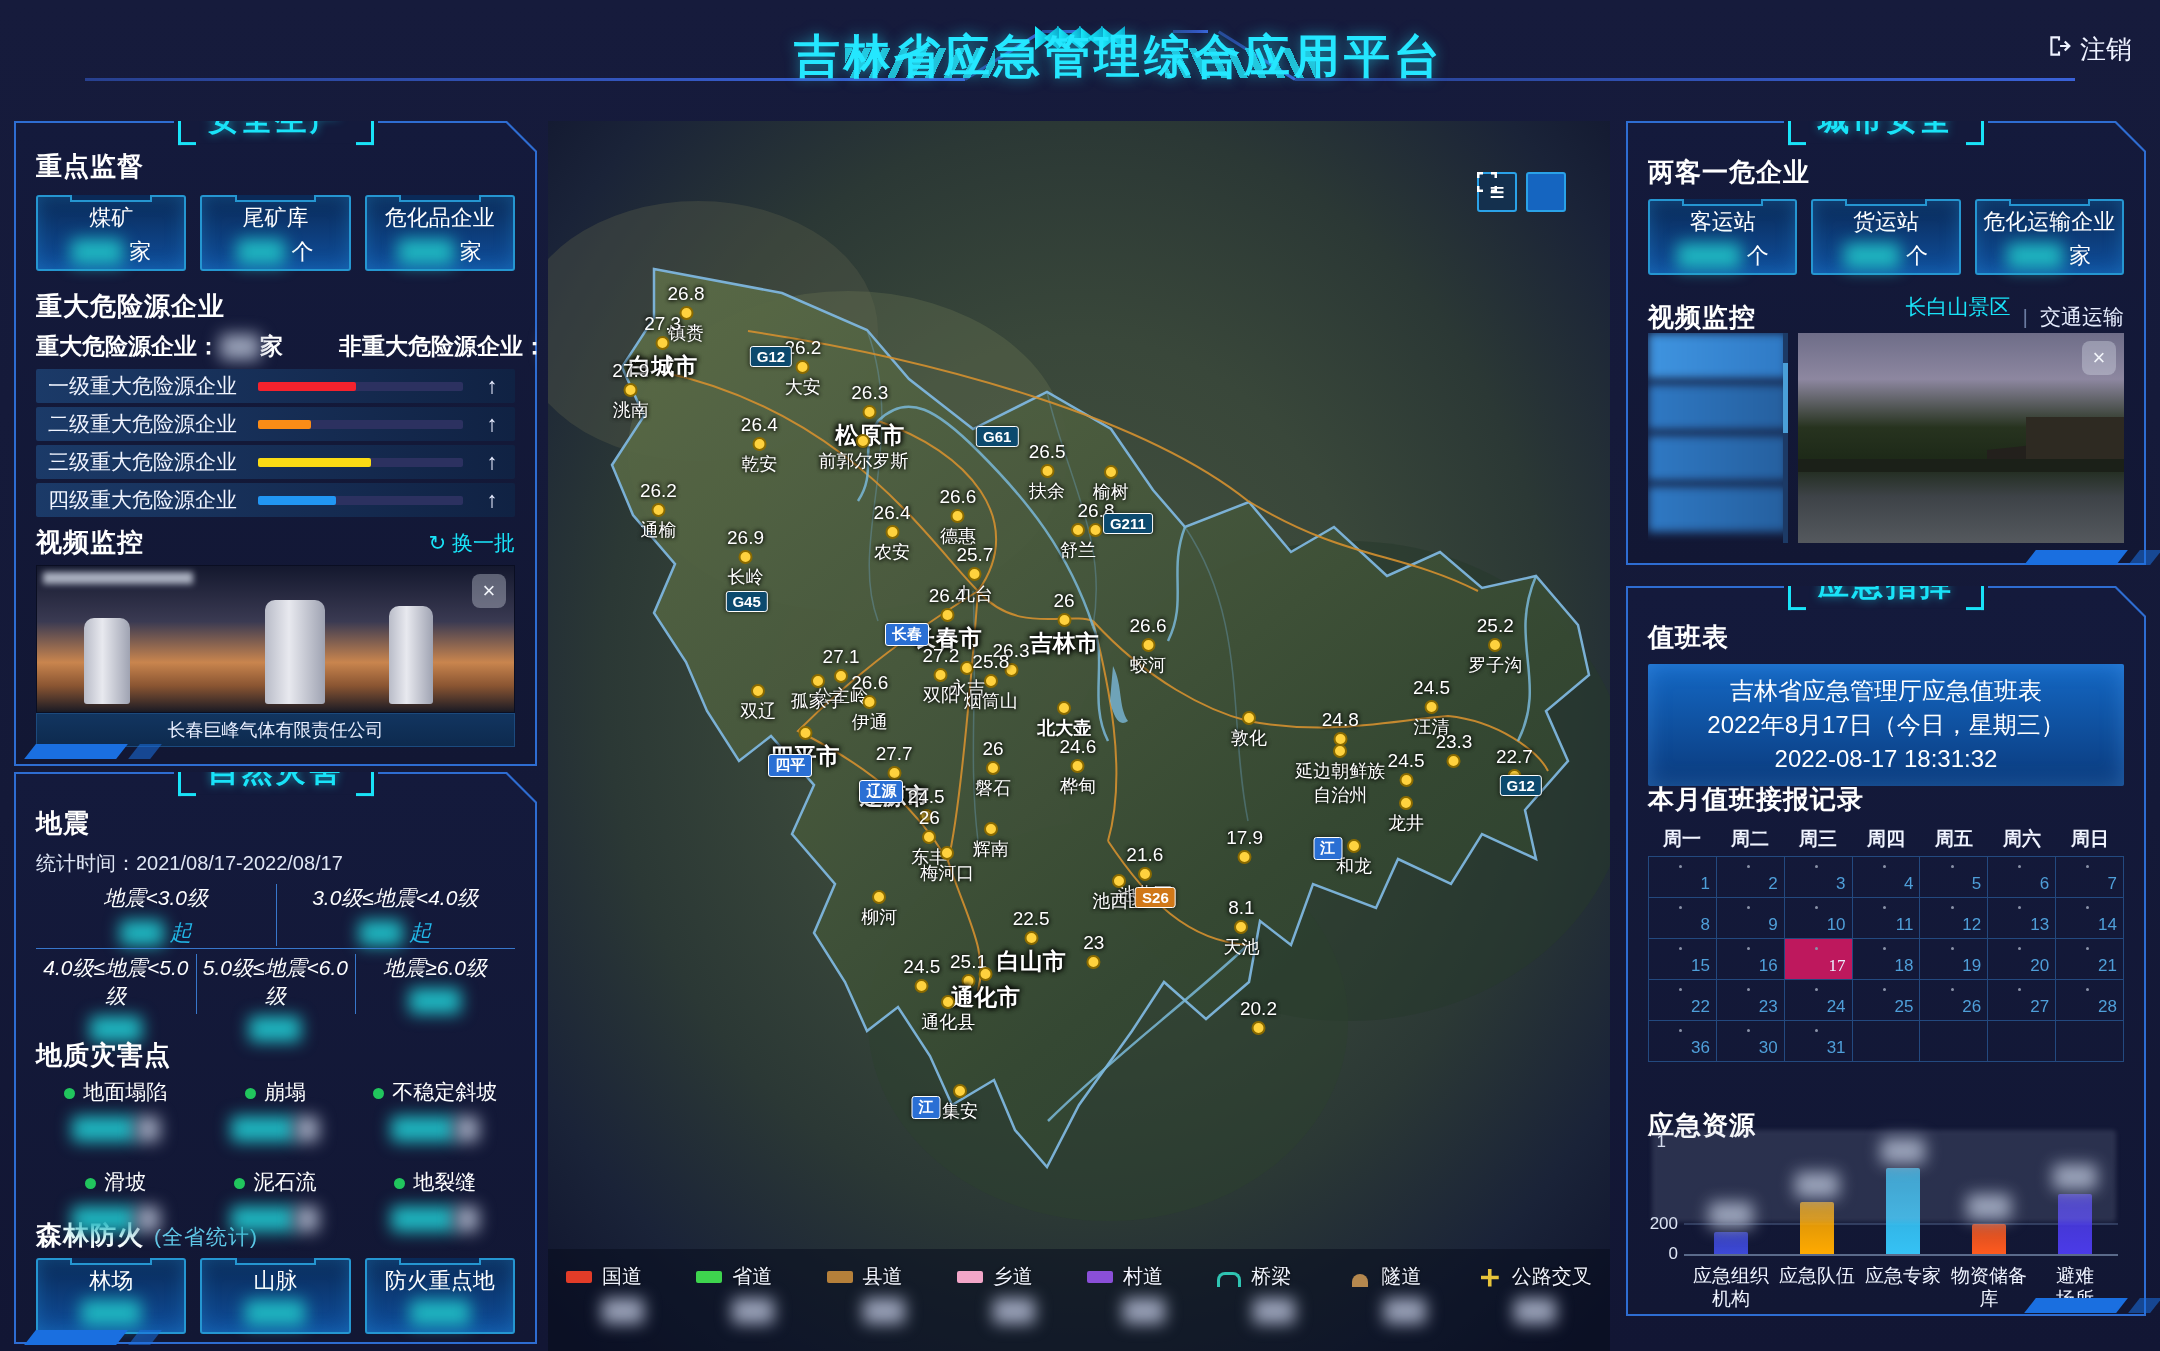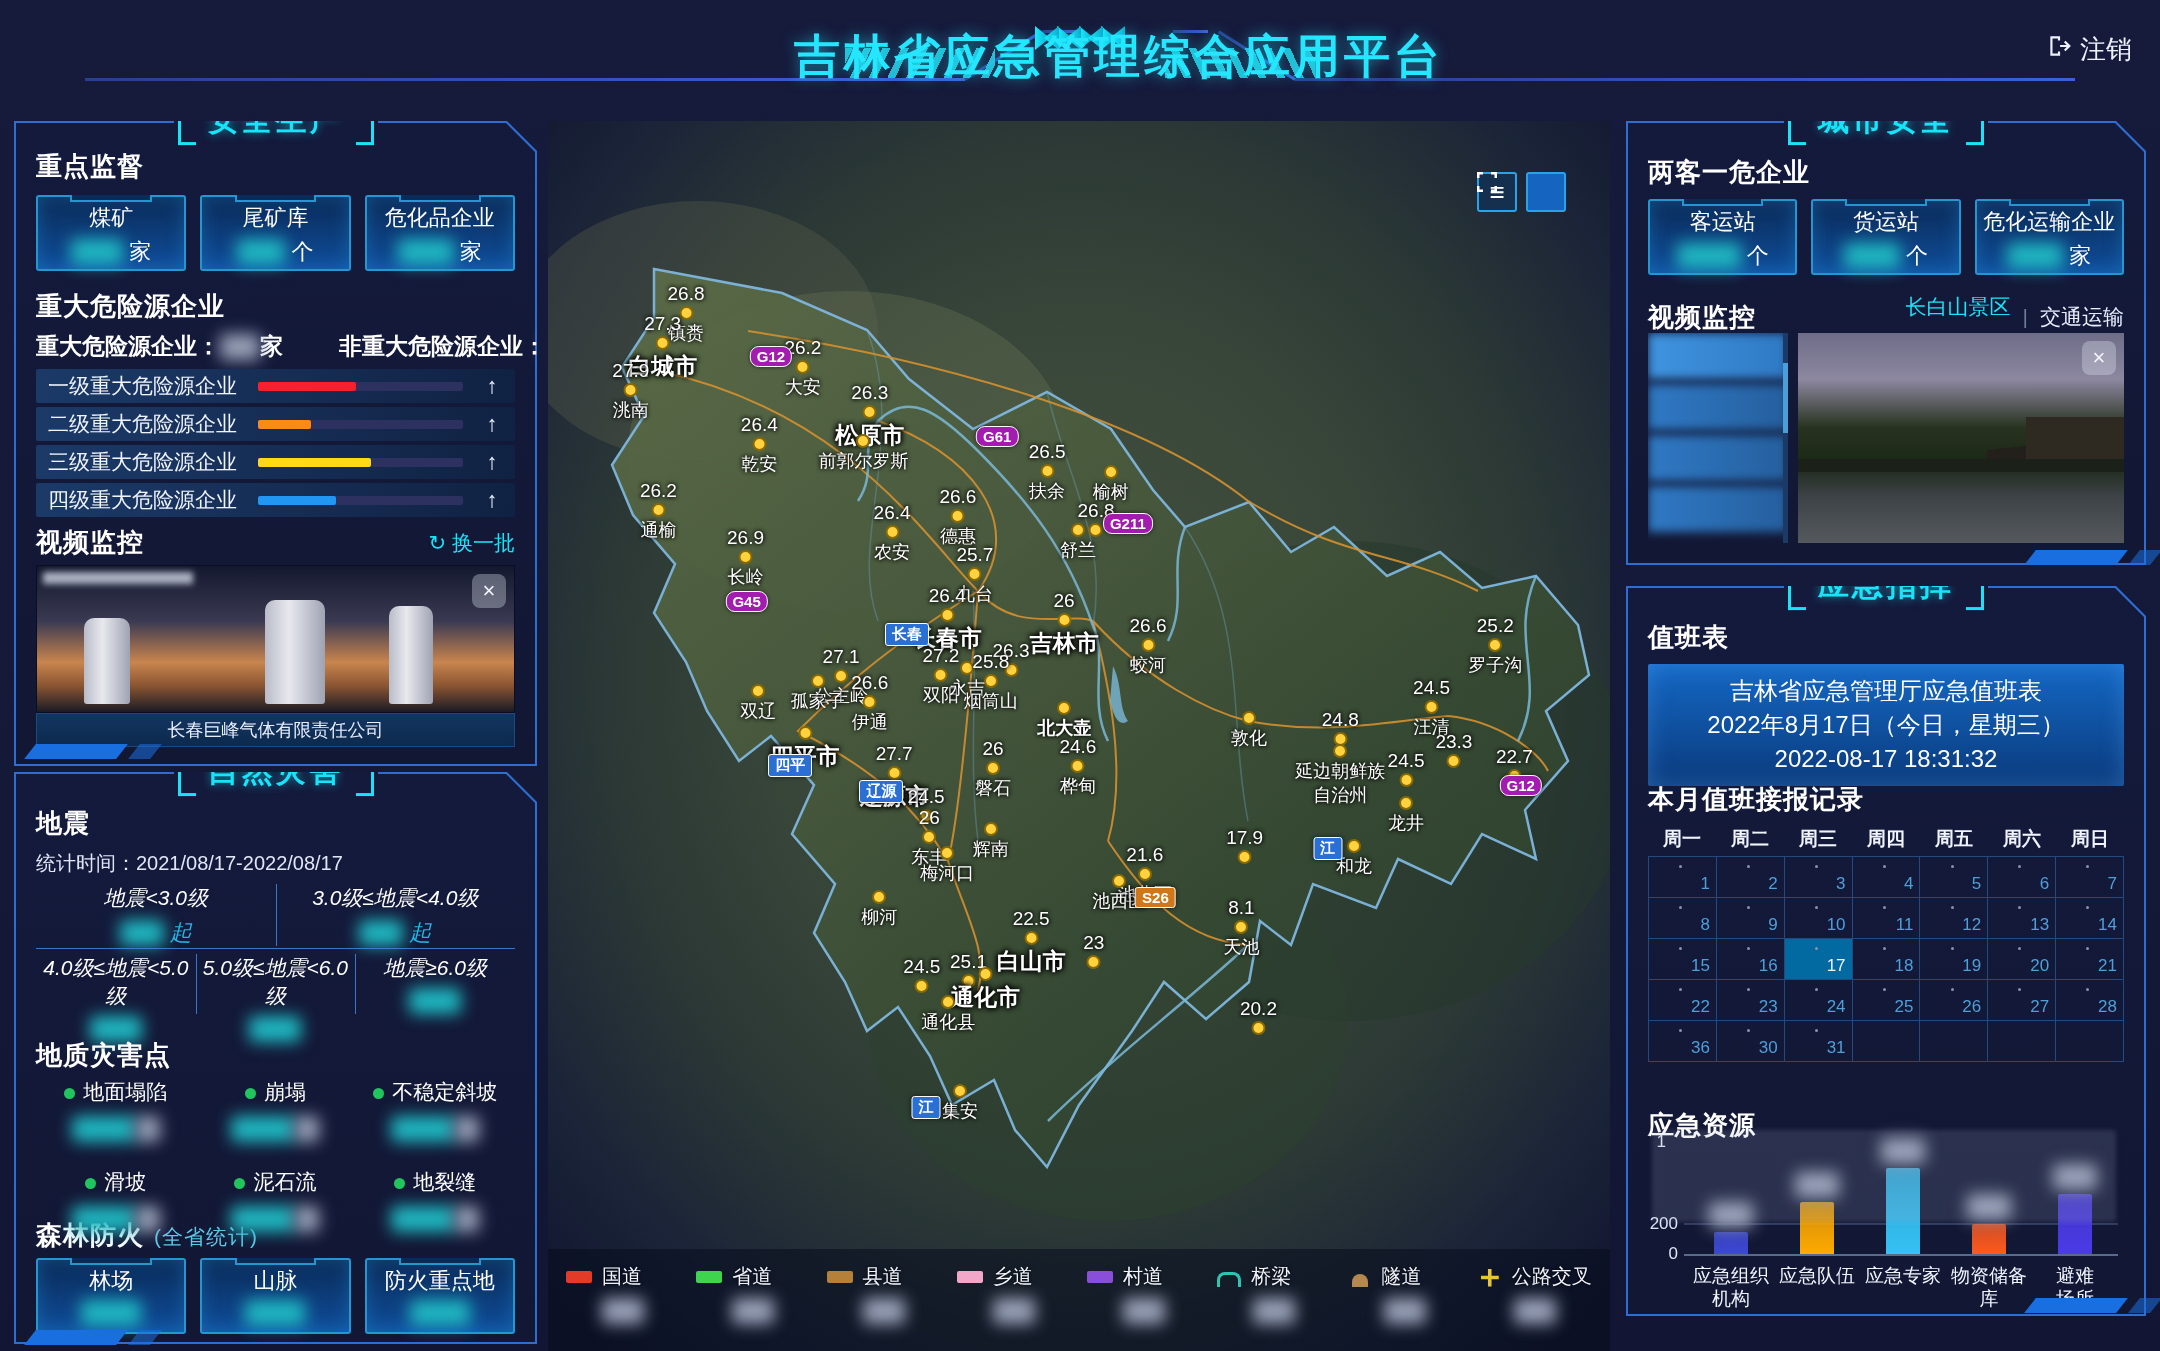--- a/index.html
+++ b/index.html
@@ -87,21 +87,21 @@
 
   
   #map{position:absolute;left:548px;top:121px;width:1062px;height:1230px;background:#10152e;}
   #map svg{position:absolute;inset:0;}
   .mlabel{position:absolute;transform:translateX(-50%);text-align:center;white-space:nowrap;z-index:3;}
   .mlabel .t{font-size:19px;color:#fff;text-shadow:0 0 4px #000,0 0 4px #000;}
   .mlabel .dotm{width:10px;height:10px;border-radius:50%;background:#ffd23e;border:2px solid #8a6a00;margin:1px auto;}
   .mlabel .n{font-size:18px;color:#fff;text-shadow:0 0 4px #000,0 0 4px #000;}
   .mlabel .n.big{font-size:23px;font-weight:bold;text-shadow:0 0 5px #000,0 0 5px #000,0 0 6px #000;}
   .mbadge{position:absolute;transform:translateX(-50%);z-index:3;font-weight:bold;font-size:15px;border-radius:3px;padding:1px 6px;border:1px solid #fff;color:#fff;box-shadow:0 0 4px rgba(0,0,0,.6);}
-  .mbadge.red{background:#a21caf;border-radius:9px;}
+  .mbadge.red{background:#0c4a6e;}
   .mbadge.orange{background:#d07818;}
   .mbadge.blue{background:#2a6fd4;}
   .mapctl{position:absolute;top:51px;right:44px;display:flex;gap:9px;z-index:5;}
   .mctl{width:36px;height:36px;border:2px solid #2aa2e8;border-radius:3px;display:flex;align-items:center;justify-content:center;}
   .mctl.dark{background:#14304e;color:#fff;font-size:26px;}
   .mctl.blue{background:#1565c0;}
   .legend{position:absolute;left:0;right:0;bottom:0;height:88px;background:rgba(8,12,30,.55);display:flex;align-items:flex-start;padding:14px 10px 0 18px;gap:8px;z-index:4;}
   .litem{width:128px;}
   .litem .row{display:flex;align-items:center;gap:10px;}
   .litem .sw{width:26px;height:12px;border-radius:2px;}
@@ -128,21 +128,21 @@
 
   
   #p-command{left:1626px;top:586px;width:520px;height:730px;}
   .duty{border-radius:2px;background:linear-gradient(180deg,#1468c4 0%,#0c4187 85%,#0a3a79 100%);box-shadow:inset 0 0 22px rgba(90,170,255,.35);text-align:center;padding:10px 0;}
   .duty div{font-size:24px;line-height:34px;color:#fff;}
   .cal-head{display:grid;grid-template-columns:repeat(7,1fr);text-align:center;font-size:19px;color:#f0f4ff;font-weight:bold;}
   .cal{display:grid;grid-template-columns:repeat(7,1fr);border-left:1px solid #23497f;border-top:1px solid #23497f;}
   .cday{height:40px;border-right:1px solid #23497f;border-bottom:1px solid #23497f;position:relative;font-size:17px;color:#4f9fd9;}
   .cday .num{position:absolute;right:6px;bottom:3px;}
   .cday .pt{position:absolute;left:45%;top:8px;width:3px;height:3px;border-radius:50%;background:#8a92a8;}
-  .cday.today{background:#0369a1;color:#eaf4ff;}
+  .cday.today{background:#be185d;color:#eaf4ff;font-family:Liberation Serif, serif;}
   .chart{position:absolute;left:22px;right:22px;height:160px;}
   .cgrid{position:absolute;left:36px;right:6px;height:2px;background:#2f3b5e;}
   .caxis{position:absolute;left:36px;right:6px;height:2px;background:#5a6a8a;}
   .cytick{position:absolute;font-size:17px;color:#dfe6f5;text-align:right;width:30px;}
   .cbarEl{position:absolute;width:34px;border-radius:2px 2px 0 0;}
   .cval{position:absolute;transform:translateX(-50%);}
   .ccat{position:absolute;transform:translateX(-50%);text-align:center;font-size:19px;color:#f0f4ff;line-height:23px;white-space:pre-line;}
   .blurpatch{position:absolute;background:rgba(168,178,202,.17);border-radius:4px;filter:blur(2px);}
 </style>
 </head>

